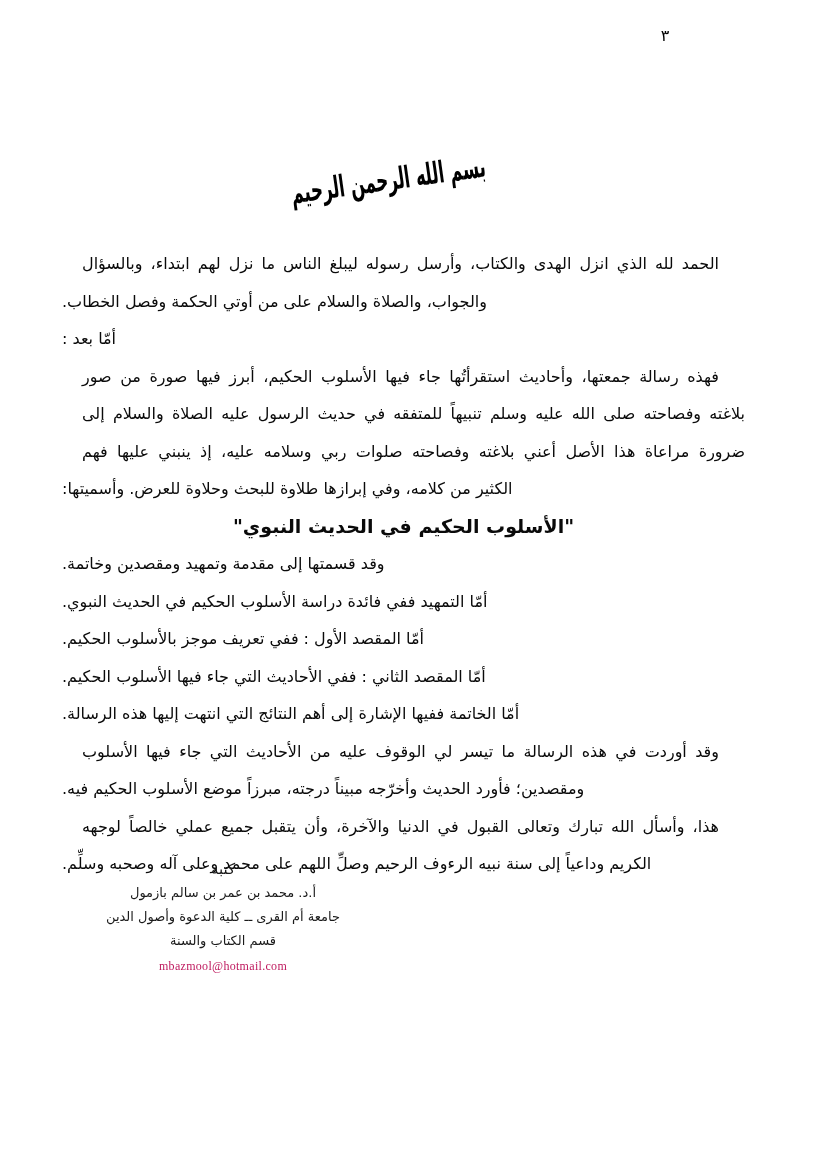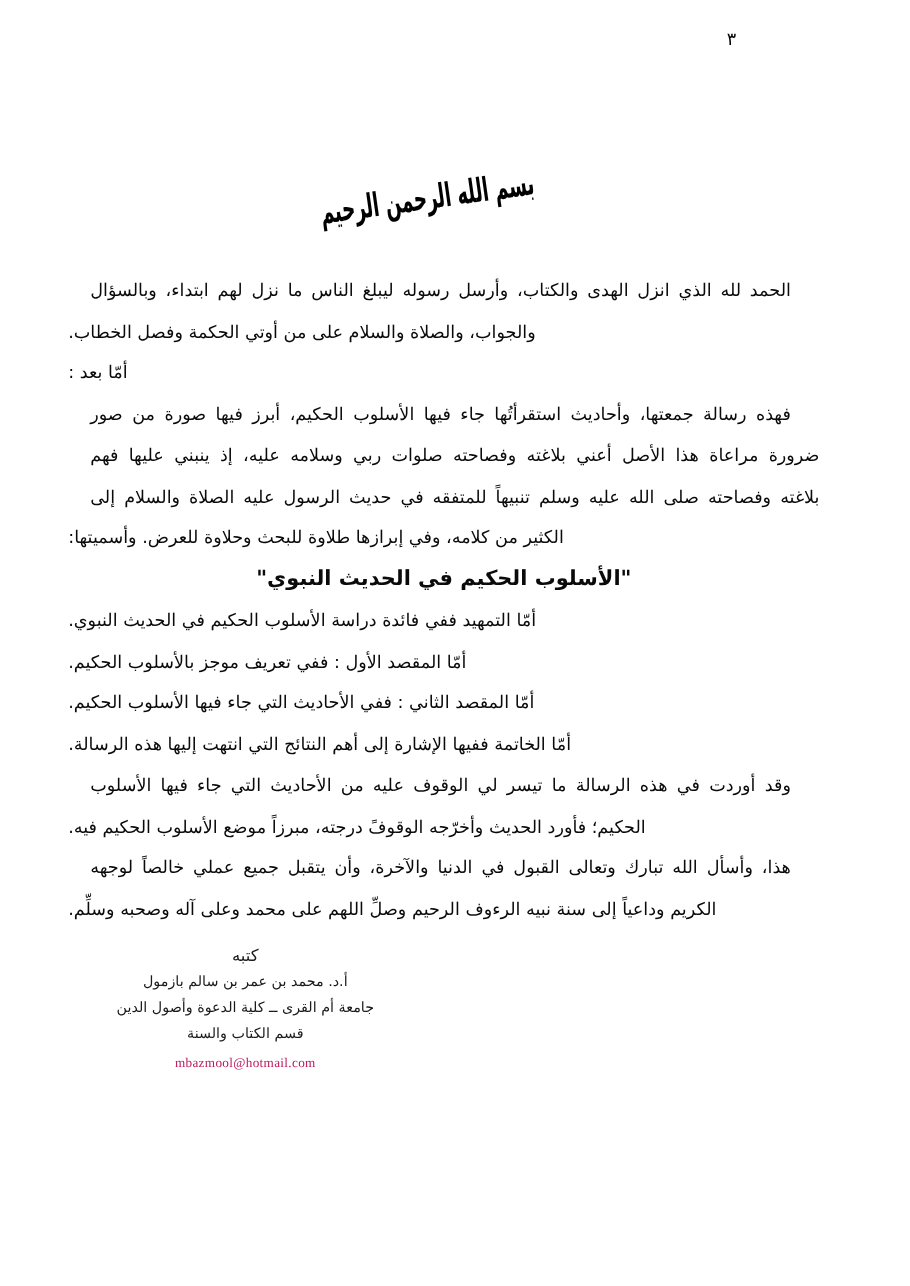--- a/index.html
+++ b/index.html
@@ -102,33 +102,34 @@
   </div>
 
   <div class="body-text">
 
     <div class="bline just indent">الحمد لله الذي انزل الهدى والكتاب، وأرسل رسوله ليبلغ الناس ما نزل لهم ابتداء، وبالسؤال</div>
     <div class="bline last">والجواب، والصلاة والسلام على من أوتي الحكمة وفصل الخطاب.</div>
 
     <div class="bline last indent">أمّا بعد :</div>
 
     <div class="bline just indent">فهذه رسالة جمعتها، وأحاديث استقرأتُها جاء فيها الأسلوب الحكيم، أبرز فيها صورة من صور</div>
+    <div class="bline just">بلاغته وفصاحته صلى الله عليه وسلم تنبيهاً للمتفقه في حديث الرسول عليه الصلاة والسلام إلى</div>
     <div class="bline just">ضرورة مراعاة هذا الأصل أعني بلاغته وفصاحته صلوات ربي وسلامه عليه، إذ ينبني عليها فهم</div>
-    <div class="bline just">بلاغته وفصاحته صلى الله عليه وسلم تنبيهاً للمتفقه في حديث الرسول عليه الصلاة والسلام إلى</div>
     <div class="bline last">الكثير من كلامه، وفي إبرازها طلاوة للبحث وحلاوة للعرض. وأسميتها:</div>
 
     <div class="title-line">"الأسلوب الحكيم في الحديث النبوي"</div>
 
+    <div class="bline last indent">وقد قسمتها إلى مقدمة وتمهيد ومقصدين وخاتمة.</div>
     <div class="bline last indent">أمّا التمهيد ففي فائدة دراسة الأسلوب الحكيم في الحديث النبوي.</div>
     <div class="bline last indent">أمّا المقصد الأول : ففي تعريف موجز بالأسلوب الحكيم.</div>
     <div class="bline last indent">أمّا المقصد الثاني : ففي الأحاديث التي جاء فيها الأسلوب الحكيم.</div>
     <div class="bline last indent">أمّا الخاتمة ففيها الإشارة إلى أهم النتائج التي انتهت إليها هذه الرسالة.</div>
 
     <div class="bline just indent">وقد أوردت في هذه الرسالة ما تيسر لي الوقوف عليه من الأحاديث التي جاء فيها الأسلوب</div>
-    <div class="bline last">الحكيم؛ فأورد الحديث وأخرّجه الوقوفً درجته، مبرزاً موضع الأسلوب الحكيم فيه.</div>
+    <div class="bline last">ومقصدين؛ فأورد الحديث وأخرّجه مبيناً درجته، مبرزاً موضع الأسلوب الحكيم فيه.</div>
 
     <div class="bline just indent">هذا، وأسأل الله تبارك وتعالى القبول في الدنيا والآخرة، وأن يتقبل جميع عملي خالصاً لوجهه</div>
     <div class="bline last">الكريم وداعياً إلى سنة نبيه الرءوف الرحيم وصلِّ اللهم على محمد وعلى آله وصحبه وسلِّم.</div>
 
   </div>
 
   <div class="signature">
     <div class="sig-katabahu">كتبه</div>
     <div class="sig-line">أ.د. محمد بن عمر بن سالم بازمول</div>
     <div class="sig-line">جامعة أم القرى ــ كلية الدعوة وأصول الدين</div>

